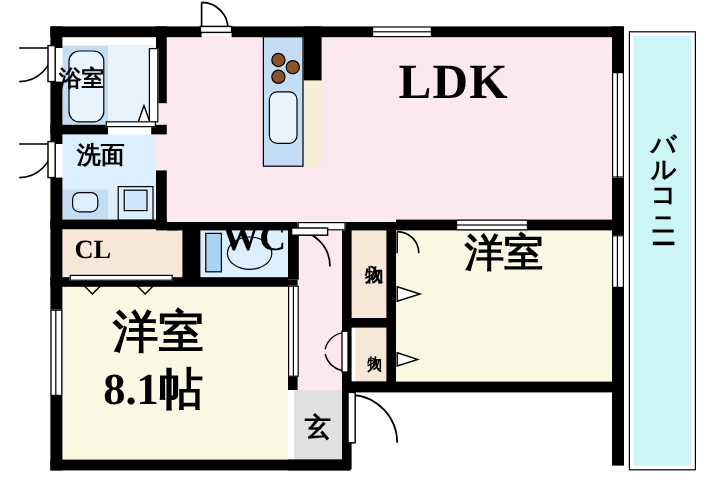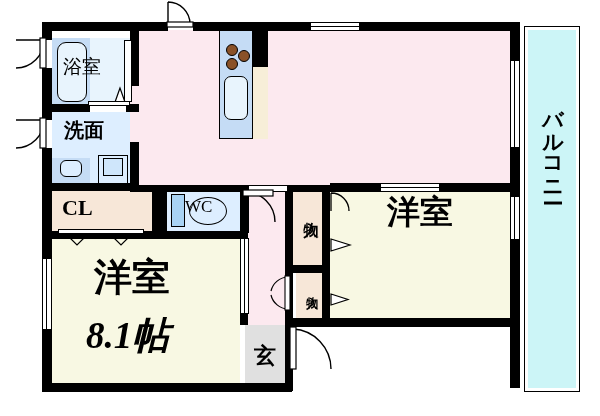--- a/index.html
+++ b/index.html
@@ -225,31 +225,32 @@
   </div>
   <div class="swing" style="left:108px;top:232px;width:26px;height:14px;">
     <svg width="26" height="14" viewBox="0 0 26 14">
       <path d="M1 1 L13 13 L25 1" fill="none" stroke="#000" stroke-width="1.2"></path>
     </svg>
   </div>
   <div class="thin" style="left:58px;top:229px;width:86px;height:5px;background:#fff;border:1.1px solid #000;"></div>
 
   <div class="thin" style="left:88px;top:101px;width:42px;height:5px;background:#fff;border:1.1px solid #000;"></div>
 
+  <div class="lbl" style="left:332px;top:48px;font-size:41px;font-weight:700;letter-spacing:1px;">LDK</div>
 
   <div class="lbl" style="left:94px;top:258px;font-size:38px;font-weight:700;">洋室</div>
-  <div class="lbl" style="left:86px;top:317px;font-size:37px;font-weight:700;font-style:italic;">8.1帖</div>
+  <div class="lbl" style="left:86px;top:307px;font-size:37px;font-weight:700;">8.1帖</div>
 
   <div class="lbl" style="left:387px;top:196px;font-size:33px;font-weight:700;">洋室</div>
 
-  <div class="lbl" style="left:63px;top:57px;font-size:19px;font-weight:400;">浴室</div>
+  <div class="lbl" style="left:49px;top:57px;font-size:19px;font-weight:700;">浴室</div>
 
   <div class="lbl" style="left:64px;top:120px;font-size:20px;font-weight:700;">洗面</div>
 
-  <div class="lbl" style="left:185px;top:198px;font-size:17px;font-weight:400;">WC</div>
+  <div class="lbl" style="left:185px;top:182px;font-size:31px;font-weight:700;">WC</div>
 
   <div class="lbl" style="left:62px;top:197px;font-size:22px;font-weight:700;">CL</div>
 
   <div class="vlbl" style="left:296px;top:198px;width:28px;font-size:15px;font-weight:700;">
     <span style="writing-mode:vertical-rl;">物入</span>
   </div>
 
   <div class="vlbl" style="left:300px;top:277px;width:24px;font-size:12px;font-weight:700;">
     <span style="writing-mode:vertical-rl;">物入</span>
   </div>

